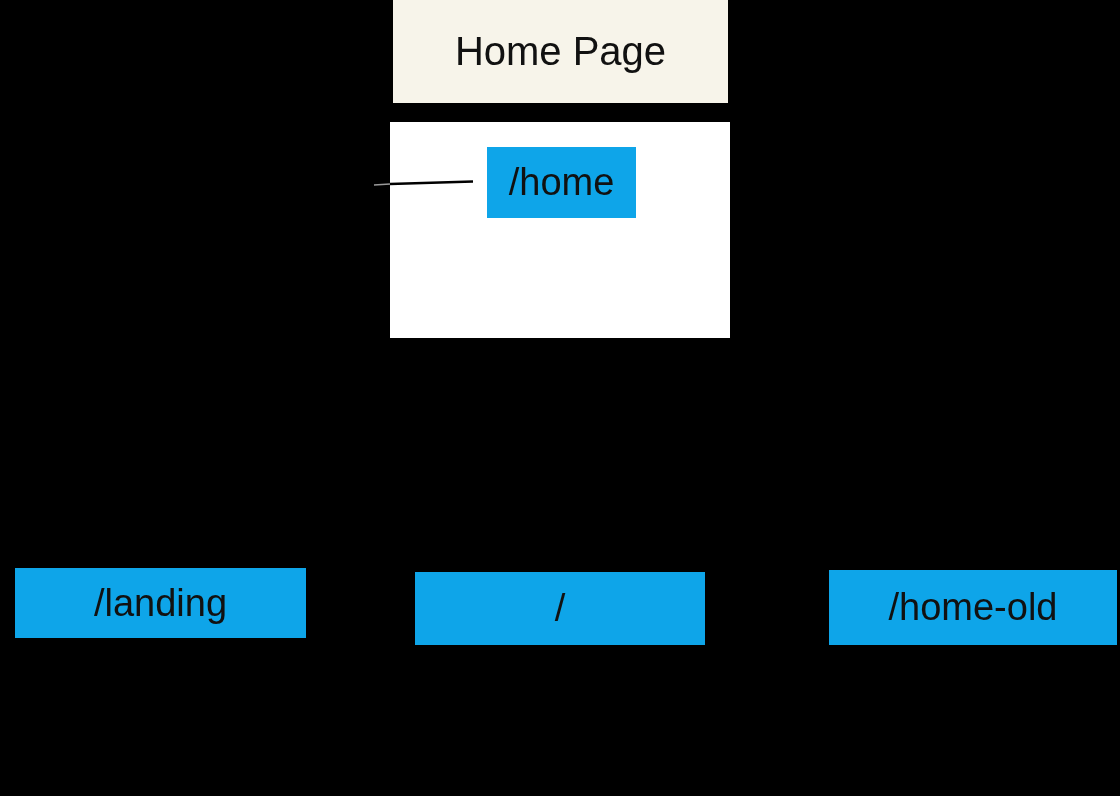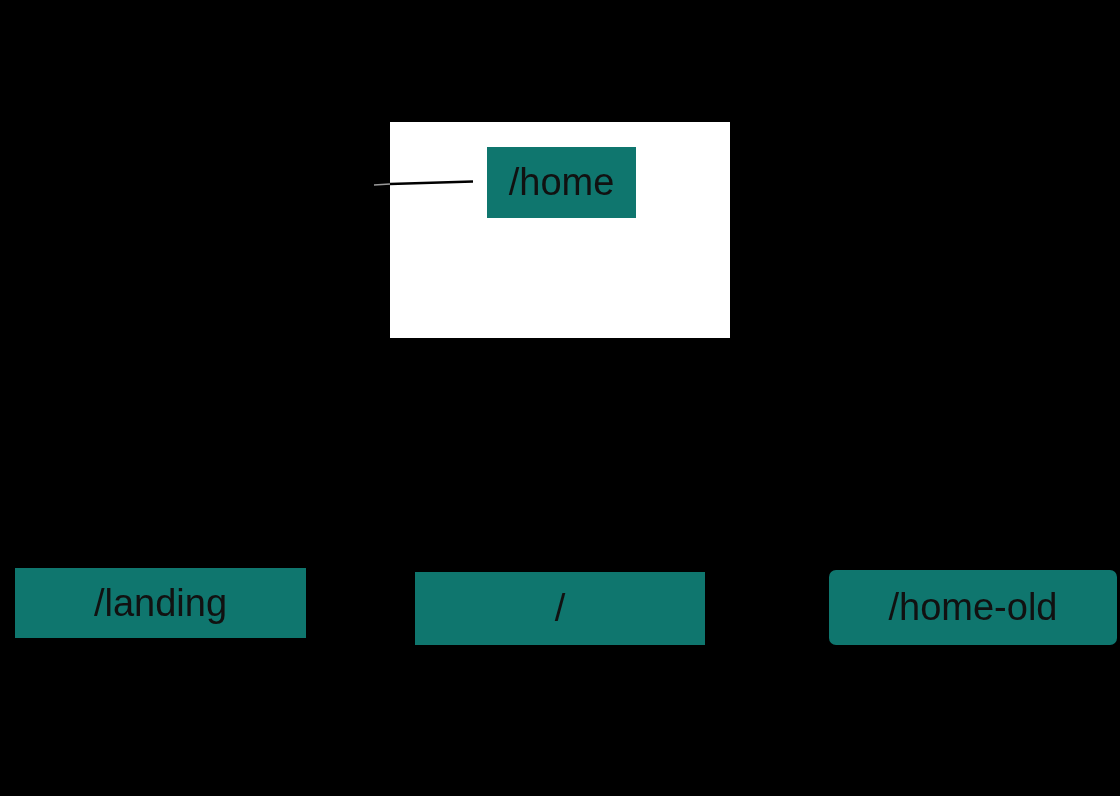--- a/index.html
+++ b/index.html
@@ -40,39 +40,42 @@
   .edge-layer {
     position: absolute;
     left: 0;
     top: 0;
     width: 1120px;
     height: 796px;
     pointer-events: none;
   }
   .edge-label {
     position: absolute;
-    background: #0f766e;
+    background: #0ea5e9;
     color: #111111;
     font-size: 38px;
     display: flex;
     align-items: center;
     justify-content: center;
     white-space: nowrap;
     box-sizing: border-box;
   }
   .lbl-home      { left: 487px; top: 147px; width: 149px; height: 71px; }
   .lbl-landing   { left: 0px;   top: 568px; width: 291px; height: 70px; margin-left: 15px; }
   .lbl-root      { left: 415px; top: 572px; width: 290px; height: 73px; }
-  .lbl-home-old  { left: 829px; top: 570px; width: 288px; height: 75px; border-radius: 7px; }
+  .lbl-home-old  { left: 829px; top: 570px; width: 288px; height: 75px; }
 </style>
 </head>
 <body>
 
 <div class="canvas">
 
+  <div class="node-home-page">
+    <span>Home Page</span>
+  </div>
 
   <div class="container-box"></div>
 
   <svg class="edge-layer" viewBox="0 0 1120 796" xmlns="http://www.w3.org/2000/svg">
     <line x1="374" y1="185" x2="390" y2="184" stroke="#9a9a9a" stroke-width="1.5"></line>
     <line x1="390" y1="184" x2="473" y2="181.5" stroke="#000000" stroke-width="2.5"></line>
   </svg>
 
   <div class="edge-label lbl-home">
     <span>/home</span>

